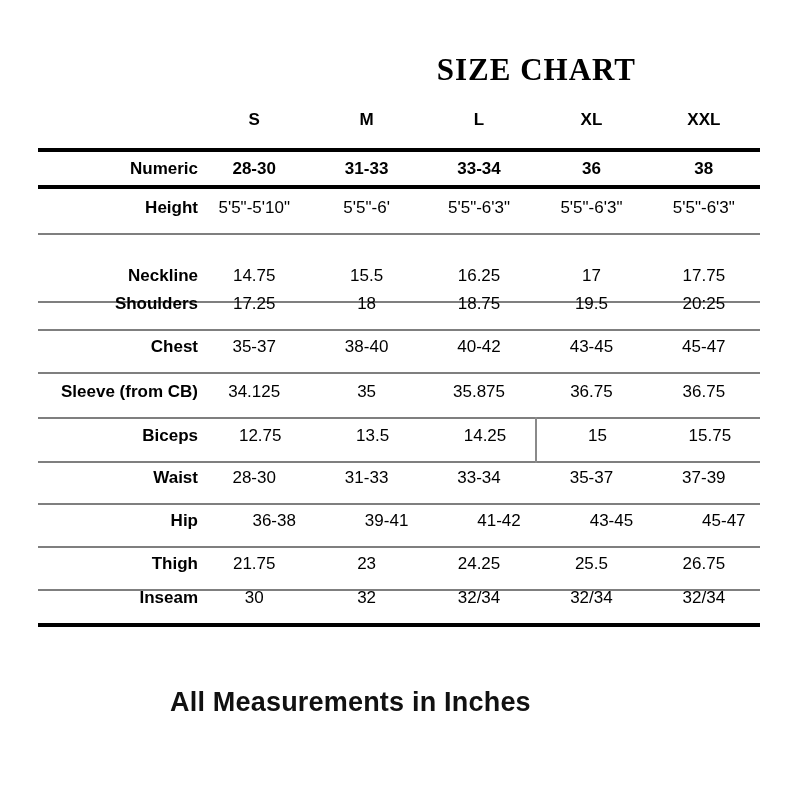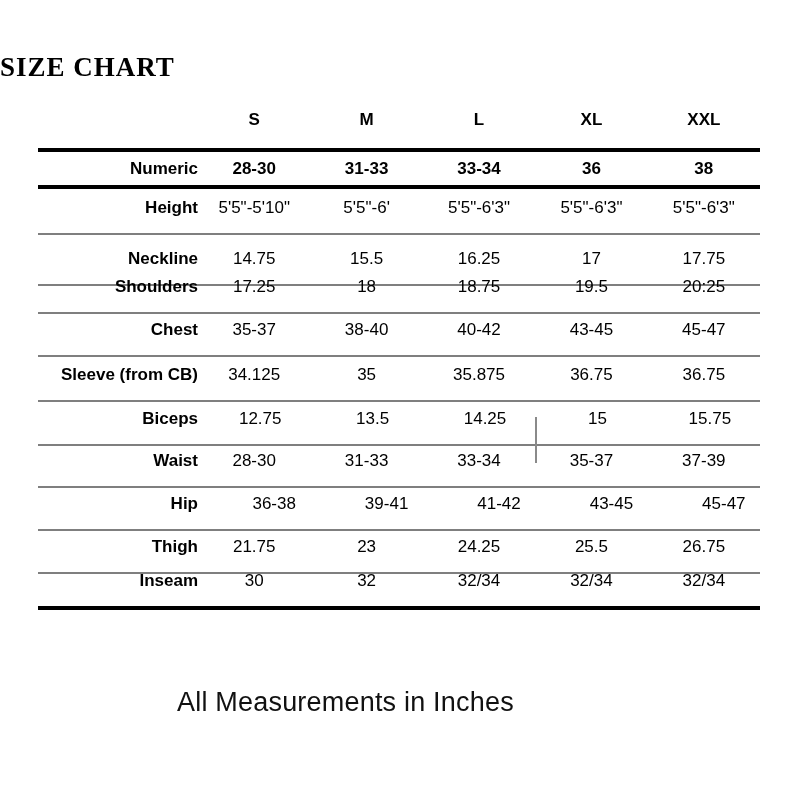--- a/index.html
+++ b/index.html
@@ -15,24 +15,24 @@
     font-family: "Liberation Sans", sans-serif;
     color: #000;
   }
 
   
   .page-title {
     position: absolute;
     top: 52px;
     left: 0;
     width: 636px;
-    text-align: left;
+    text-align: right;
     font-family: "Liberation Serif", serif;
     font-weight: 700;
-    font-size: 27px;
+    font-size: 31px;
     letter-spacing: 1px;
     color: #000;
   }
 
   
   .size-table {
     position: absolute;
     left: 38px;
     top: 90px;
     width: 722px;
@@ -73,21 +73,21 @@
   }
   
   #table-body .t-row:nth-child(1) {
     height: 37px;
     border-bottom: 4px solid #000;
     padding-bottom: 6px;
   }
   #table-body .t-row:nth-child(1) .v-cell { font-weight: 700; }
   
   #table-body .t-row:nth-child(2) { height: 46px; }
-  #table-body .t-row:nth-child(3) { height: 51px; }
+  #table-body .t-row:nth-child(3) { height: 68px; }
   #table-body .t-row:nth-child(4) { height: 28px; }
   #table-body .t-row:nth-child(5) { height: 43px; }
   #table-body .t-row:nth-child(6) { height: 45px; }
   #table-body .t-row:nth-child(7) { height: 44px; gap: 12px; }
   #table-body .t-row:nth-child(8) { height: 42px; }
   #table-body .t-row:nth-child(9) { height: 43px; gap: 40px; }
   #table-body .t-row:nth-child(10) { height: 43px; }
   #table-body .t-row:nth-child(11) { height: 36px; border-bottom: 4px solid #000; }
 
   
@@ -96,24 +96,24 @@
     left: 535px;
     top: 417px;
     width: 2px;
     height: 46px;
     background: #8a8a8a;
   }
 
   
   .footer-note {
     position: absolute;
-    left: 177px;
+    left: 170px;
     top: 687px;
     font-size: 27px;
-    font-weight: 400;
+    font-weight: 700;
     color: #111;
     letter-spacing: 0.2px;
   }
 </style>
 </head>
 <body>
 
 <div class="page-title">SIZE CHART</div>
 
 <div class="size-table">

